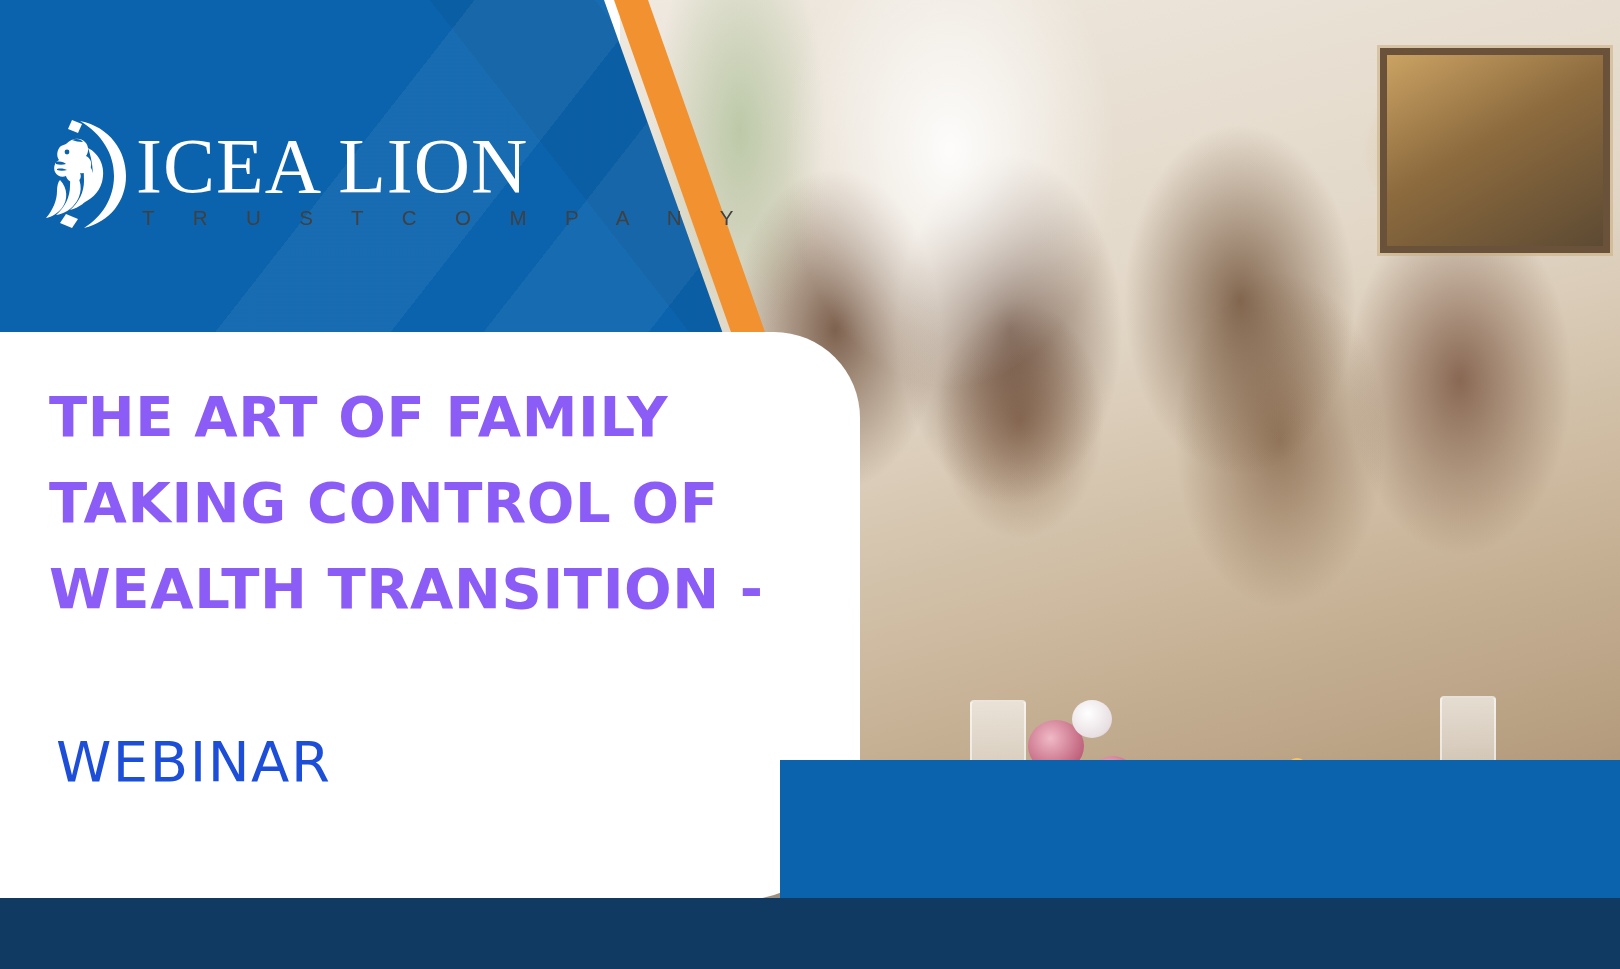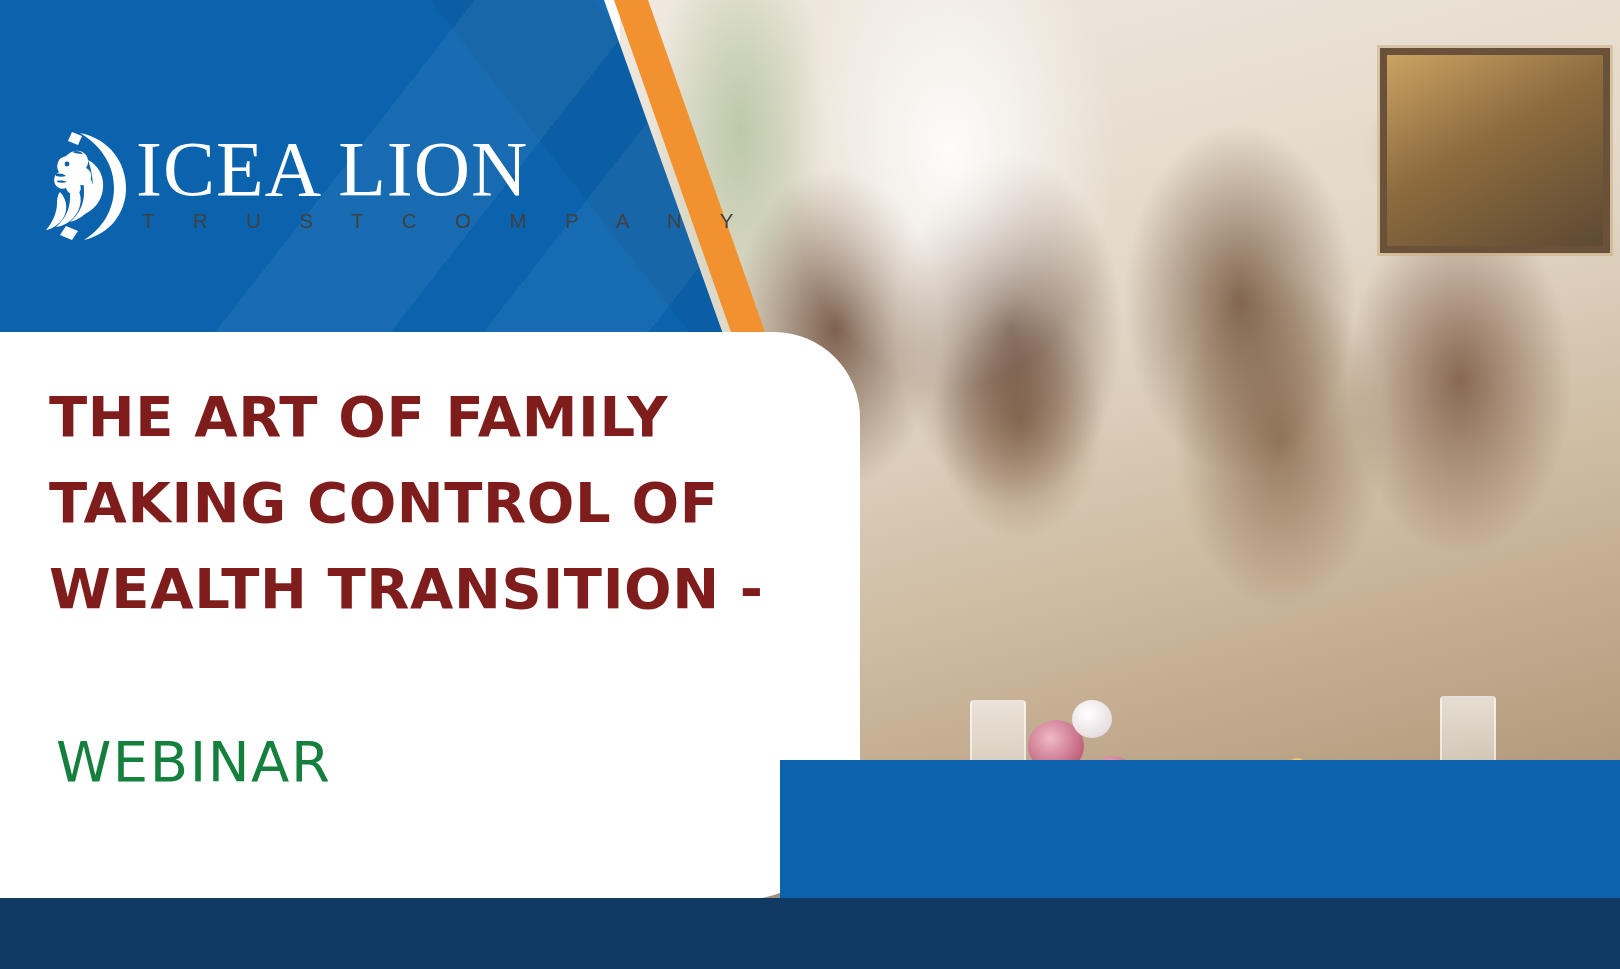--- a/index.html
+++ b/index.html
@@ -103,22 +103,22 @@
   .white-card {
     position:absolute;
     left:-40px; top:332px;
     width:900px; height:568px;
     background:#ffffff;
     border-radius:0 86px 120px 0;
   }
 
   
   .logo {
-    position:absolute; left:36px; top:124px;
-    display:flex; align-items:center;
+    position:absolute; left:36px; top:112px;
+    display:flex; align-items:flex-end;
   }
   .logo-mark {
     width:92px; height:112px;
     flex:0 0 auto;
     margin-top:6px;
   }
   .logo-text { margin-left:8px; }
   .logo-name {
     font-family:"Liberation Serif", serif;
     font-size:78px; line-height:.92;
@@ -141,32 +141,32 @@
   .headline {
     position:absolute; left:49px; top:374px;
     width:790px;
   }
   .headline-line {
     font-family:"DejaVu Sans", sans-serif;
     font-weight:bold;
     font-size:56px;
     line-height:86px;
     letter-spacing:.6px;
-    color:#7f1d1d;
+    color:#8b5cf6;
     text-transform:uppercase;
     white-space:nowrap;
   }
   .kicker {
     position:absolute; left:56px; top:734px;
     font-family:"DejaVu Sans", sans-serif;
     font-weight:normal;
     font-size:56px;
     line-height:1;
     letter-spacing:1.5px;
-    color:#15803d;
+    color:#1d4ed8;
     text-transform:uppercase;
   }
 
   
   .swoosh-wrap {
     position:absolute;
     left:780px; top:760px;
     width:840px; height:150px;
     overflow:hidden;
   }

